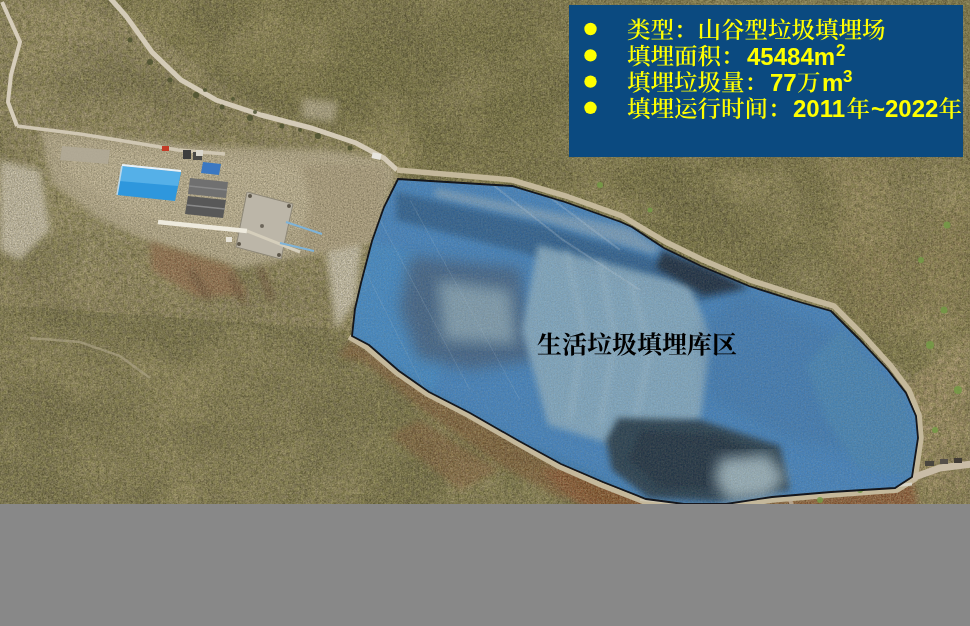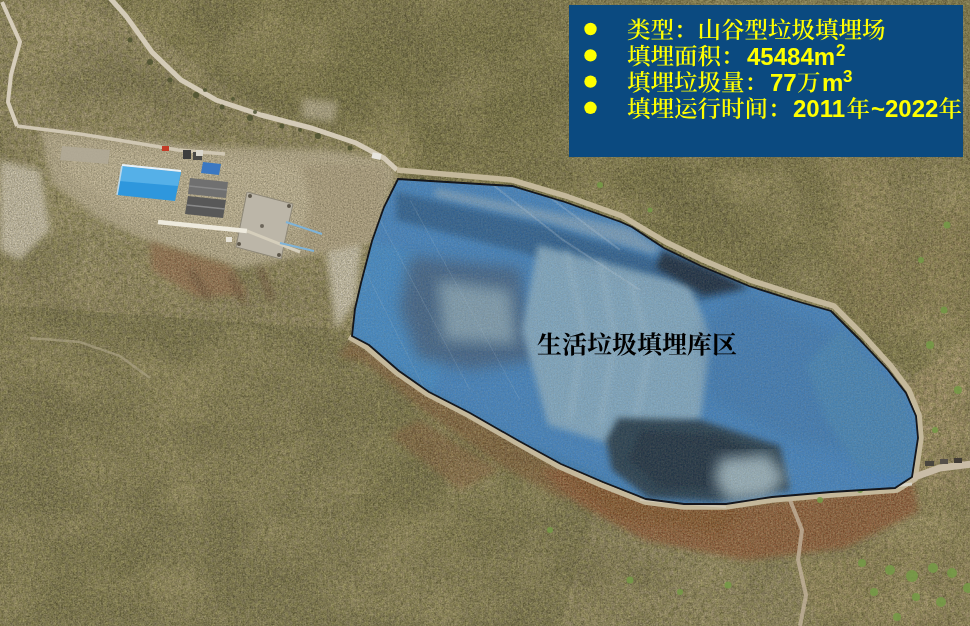--- a/index.html
+++ b/index.html
@@ -1,15 +1,15 @@
 <!DOCTYPE html>
 <html><head><meta charset="utf-8">
 <style>
 html,body{margin:0;padding:0;background:#888;}
-#stage{position:relative;width:970px;height:626px;overflow:hidden;font-family:"Liberation Sans",sans-serif;text-align:center;}
+#stage{position:relative;width:970px;height:504px;overflow:hidden;font-family:"Liberation Sans",sans-serif;text-align:center;}
 </style></head>
 <body>
 <div id="stage"><svg width="970" height="626" viewBox="0 0 970 626" xmlns="http://www.w3.org/2000/svg">
 <defs>
 <clipPath id="pc">
           <path d="M398,179 L512,186 L565,202 L621,222 L632,227 L664,248 L701,266 L749,286 L796,301 L831,311 L859,339 L888,370 L906,393 L916,416 L918,438 L912,477 L895,488 L831,492 L772,497 L726,504 L684,504 L646,499 L603,482 L561,464 L519,441 L470,413 L429,392 L399,371 L369,345 L352,336 L355,309 L361,283 L372,241 L384,207 Z"></path>
         </clipPath>
 <clipPath id="canvas">
           <rect x="0" y="0" width="970" height="626"></rect>
         </clipPath>

